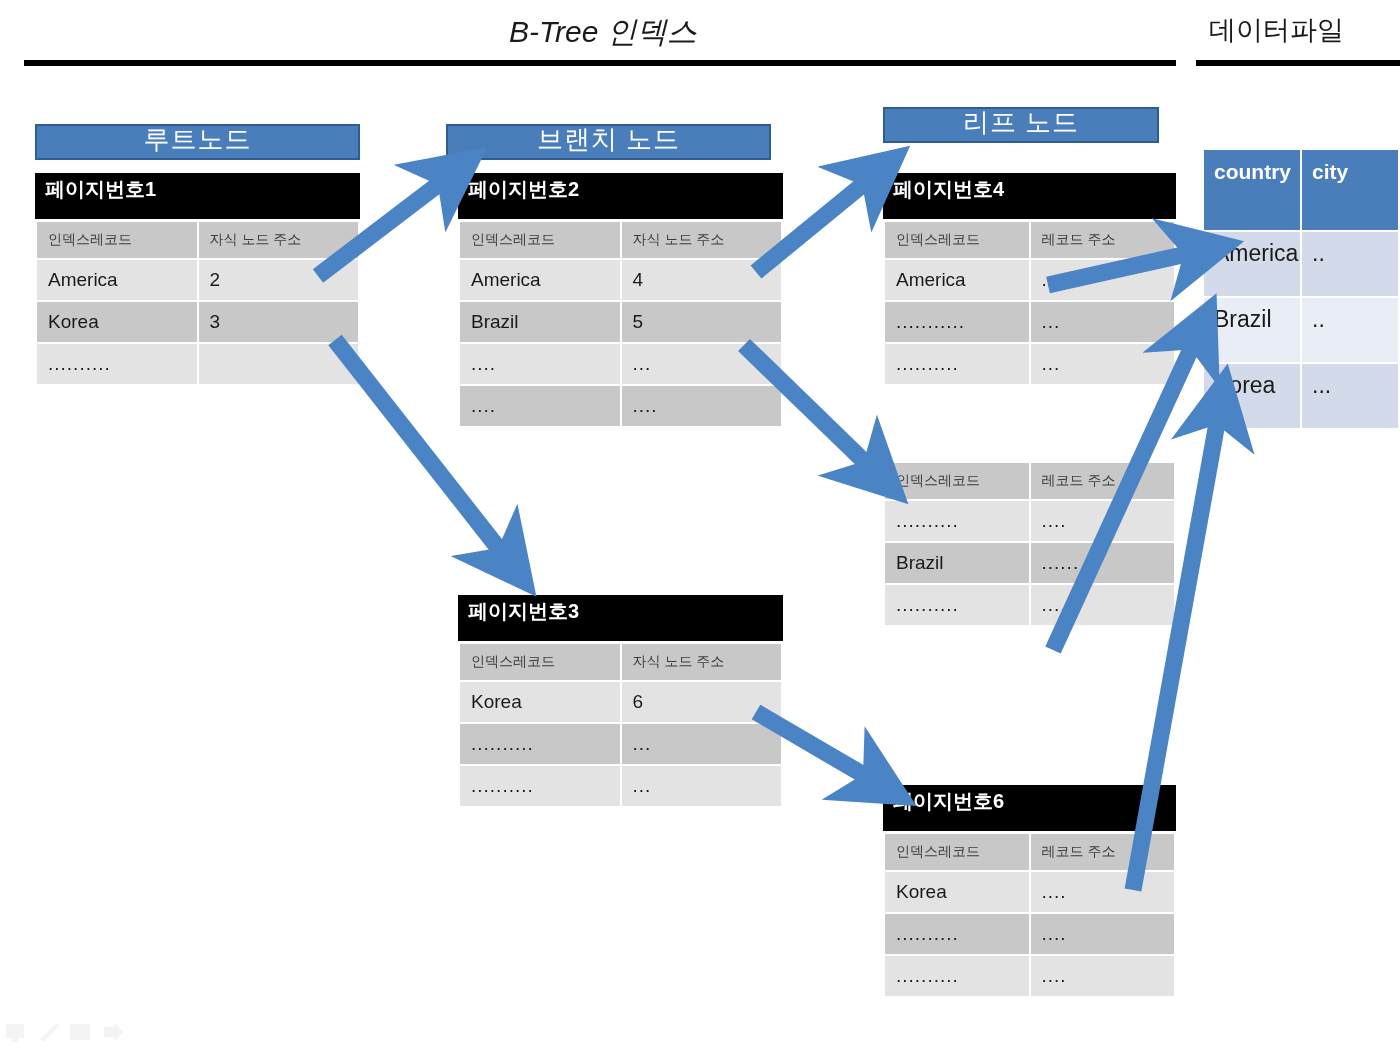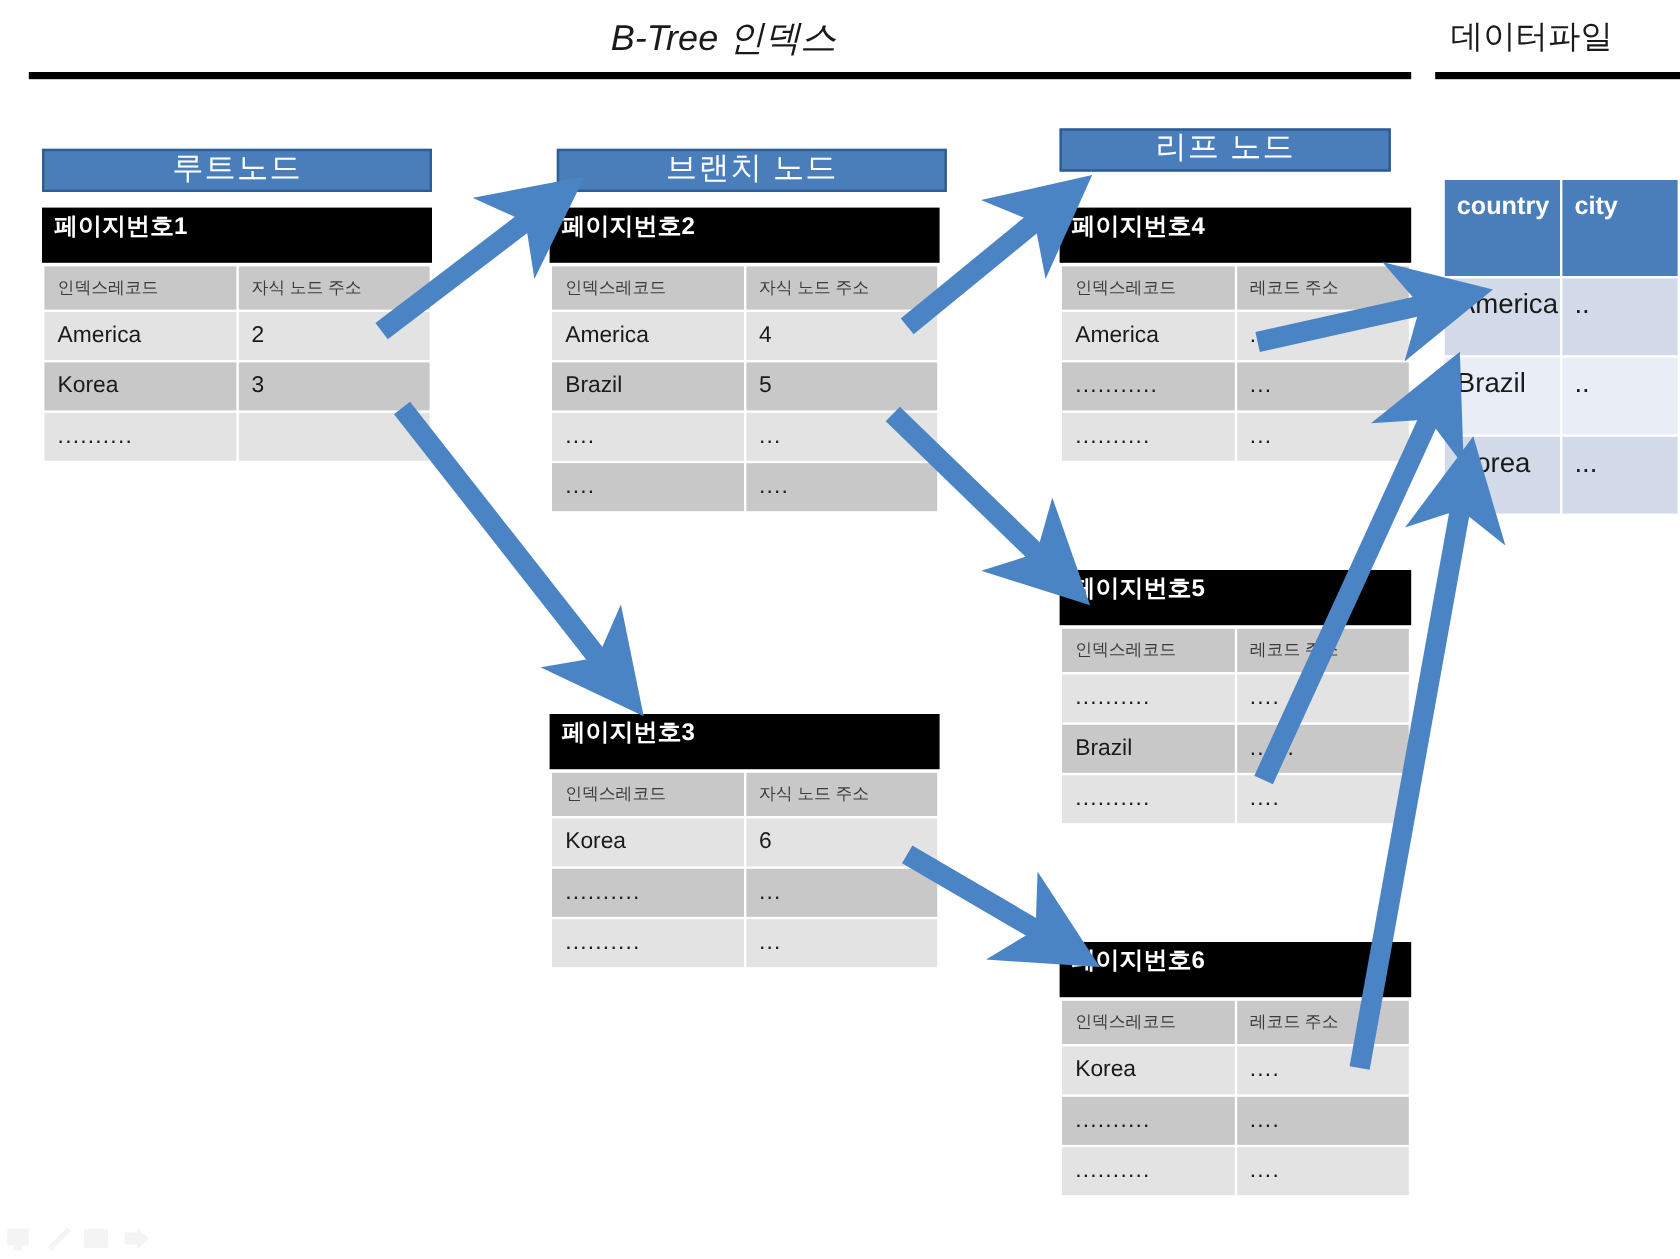--- a/index.html
+++ b/index.html
@@ -43,21 +43,21 @@
     font-size:26px;
     text-align:center;
     line-height:1;
     padding-top:0;
     box-sizing:border-box;
     height:36px;
     letter-spacing:1px;
     margin-top:28px;
   }
   #banner-root   { left:35px;  top:96px; width:325px;}
-  #banner-branch { left:464px; top:96px; width:325px;}
+  #banner-branch { left:446px; top:96px; width:325px;}
   #banner-leaf   { left:883px; top:79px; width:276px;}
 
   
   .node{ position:absolute; }
   .node .node-title{
     background:#000000;
     color:#ffffff;
     font-size:20px;
     font-weight:bold;
     padding:5px 10px 7px 10px;
@@ -258,21 +258,20 @@
       </tr>
       <tr class="light">
         <td class="dots">..........</td>
         <td class="dots">...</td>
       </tr>
     </tbody>
       </table>
   </div>
 
   <div class="node" id="node5">
-    <div class="node-title">페이지번호5</div>
     <table>
       <tbody>
           <tr>
         <td class="hdr">인덱스레코드</td>
         <td class="hdr">레코드 주소</td>
       </tr>
       <tr class="light">
         <td class="dots">..........</td>
         <td class="dots">....</td>
       </tr>

